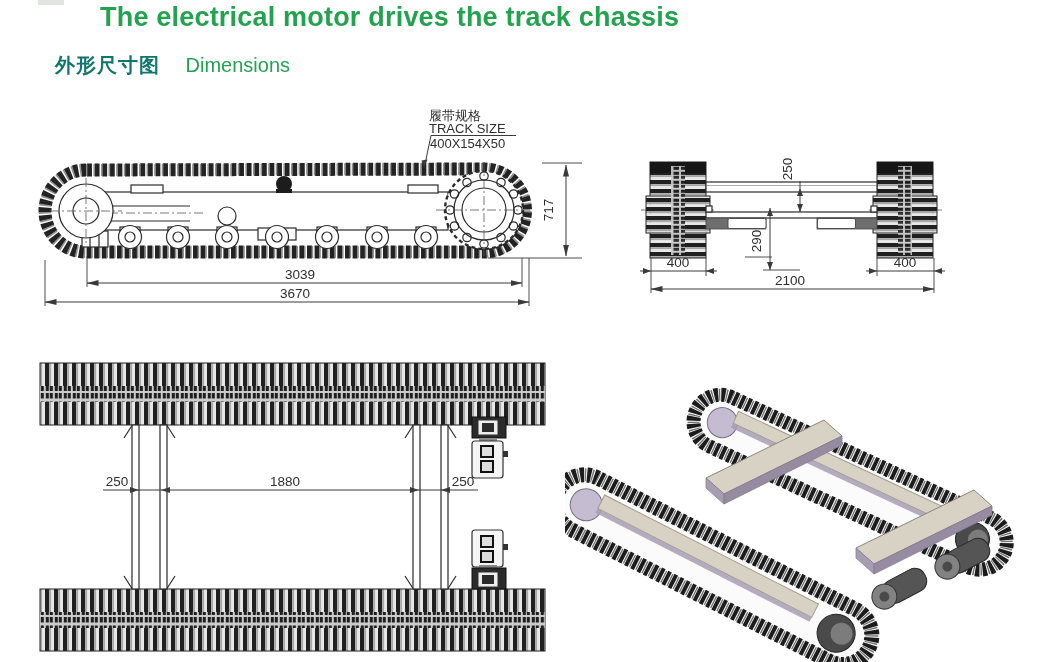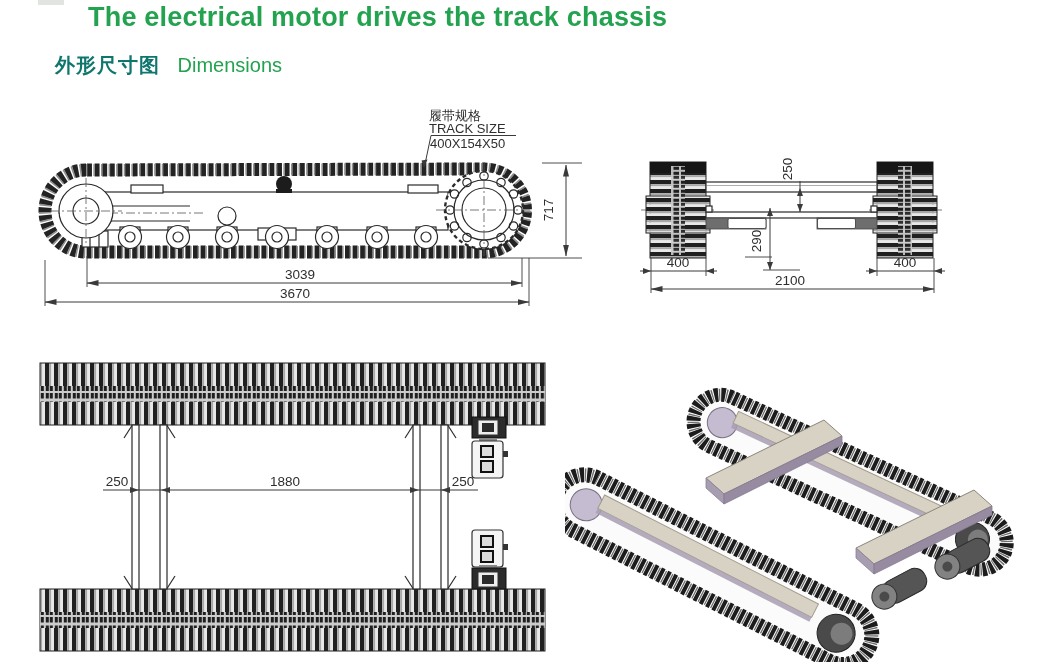--- a/index.html
+++ b/index.html
@@ -2,26 +2,26 @@
 <html><head>
 <meta charset="utf-8">
 <style>
   html,body{margin:0;padding:0;}
   body{
     width:1063px;height:662px;position:relative;background:#ffffff;
     font-family:"Liberation Sans",sans-serif;overflow:hidden;
   }
   .abs{position:absolute;}
   #page-title{
-    left:88px;top:2px;font-size:27px;font-weight:bold;color:#23a34f;
+    left:100px;top:2px;font-size:27px;font-weight:bold;color:#23a34f;
     letter-spacing:.2px;white-space:nowrap;
   }
   #subtitle-row{left:55px;top:52px;font-size:20px;white-space:nowrap;}
   #subtitle-zh{font-weight:bold;color:#0f766e;letter-spacing:1px;}
-  #subtitle-en{color:#23a34f;font-weight:500;margin-left:12px;}
+  #subtitle-en{color:#23a34f;font-weight:500;margin-left:20px;}
   #edge-artifact{left:38px;top:0;width:26px;height:5px;background:#c9cdc9;opacity:.55;}
   svg text{font-family:"Liberation Sans",sans-serif;fill:#2e2e2e;}
   svg .dim{font-size:13.5px;}
   svg .ann{font-size:13px;}
   svg .thin{stroke:#3a3a3a;stroke-width:1;fill:none;}
   svg .ext{stroke:#3a3a3a;stroke-width:.9;fill:none;}
   svg .draw{stroke:#2a2a2a;stroke-width:1.2;fill:#ffffff;}
   svg .drawn{stroke:#2a2a2a;stroke-width:1.2;fill:none;}
   svg .arrfill{fill:#3a3a3a;}
 </style>

